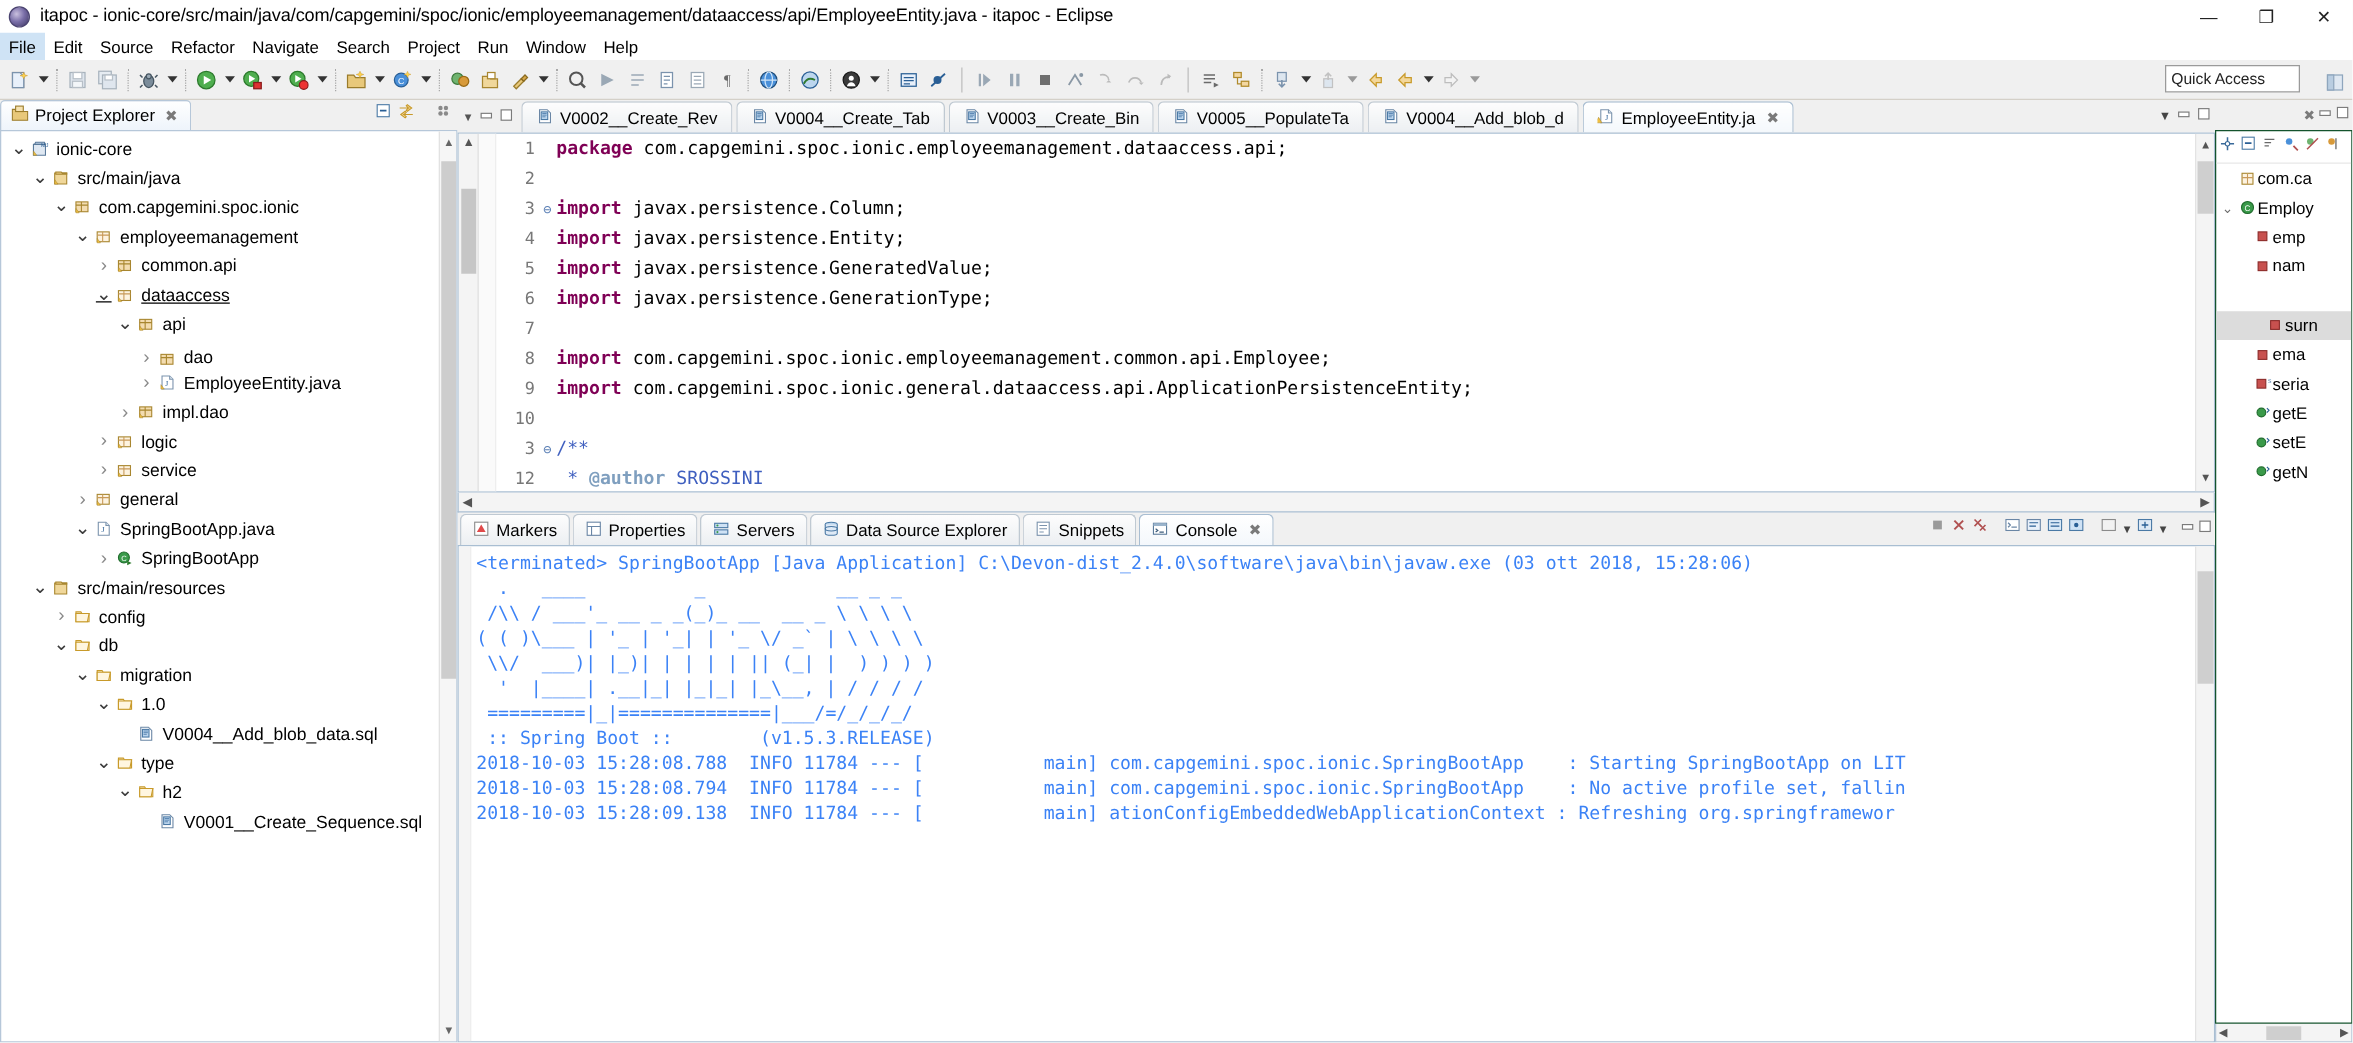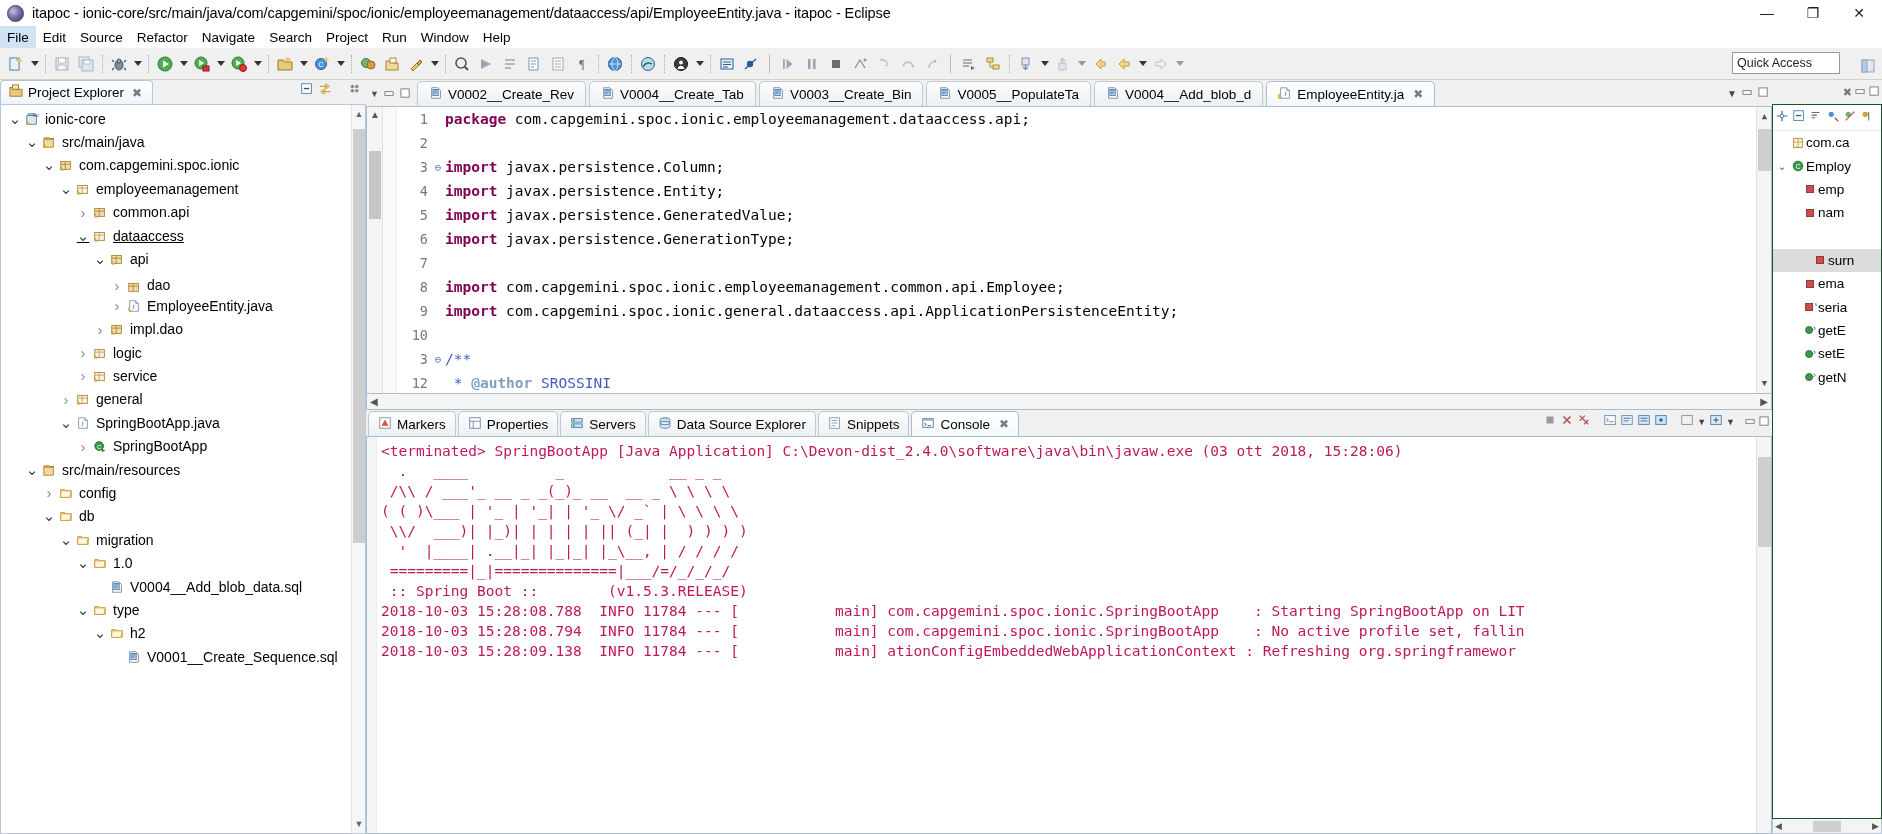--- a/index.html
+++ b/index.html
@@ -250,21 +250,21 @@
   #console-body {
     flex: 1; background: #fff; border: 1px solid #a9bed2;
     display: flex; min-height: 0; position: relative; overflow: hidden;
   }
   #console-left { width: 10px; flex: none; background: #f4f4f4; border-right: 1px solid #eee;}
   #console-text {
     flex: 1; padding: 4px 0 0 4px; overflow: hidden;
     font-family: "DejaVu Sans Mono", monospace; font-size: 14.5px; color: #000;
     white-space: pre; line-height: 20px;
   }
-  .term-line { color: #be185d; }
+  .term-line { color: #3b82f6; }
   #console-vscroll {
     width: 15px; flex: none; background: #f4f4f4; border-left: 1px solid #e3e3e3; position: relative;
   }
   #console-vscroll .thumb { position:absolute; left:1px; width:13px; top:20px; height:90px; background:#cfcfcf;}
 
   
   #outline {
     width: 110px; flex: none; display: flex; flex-direction: column;
     background: #f0f0f0; overflow: hidden;
   }

